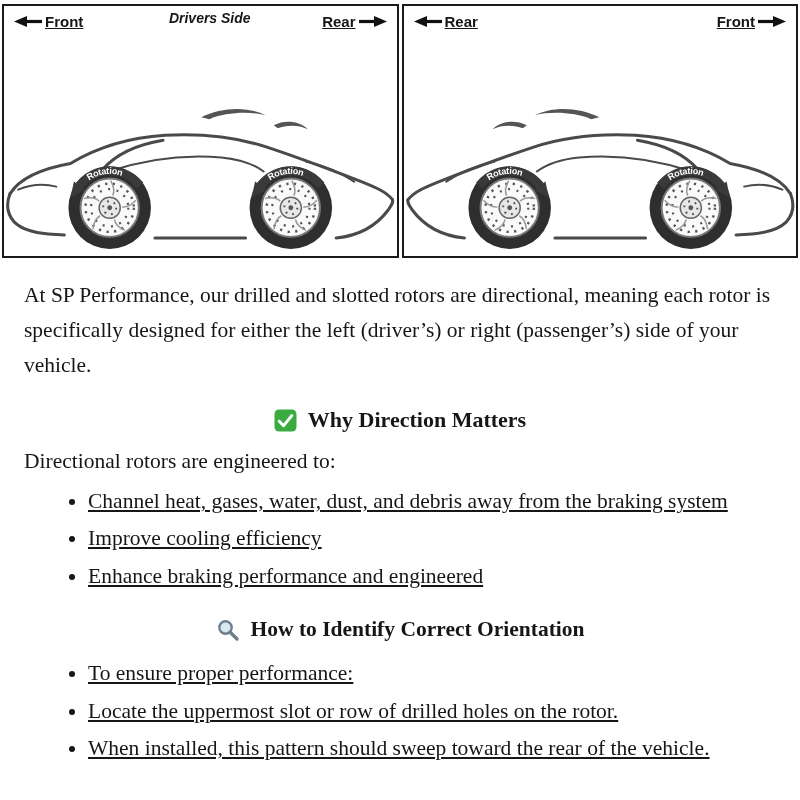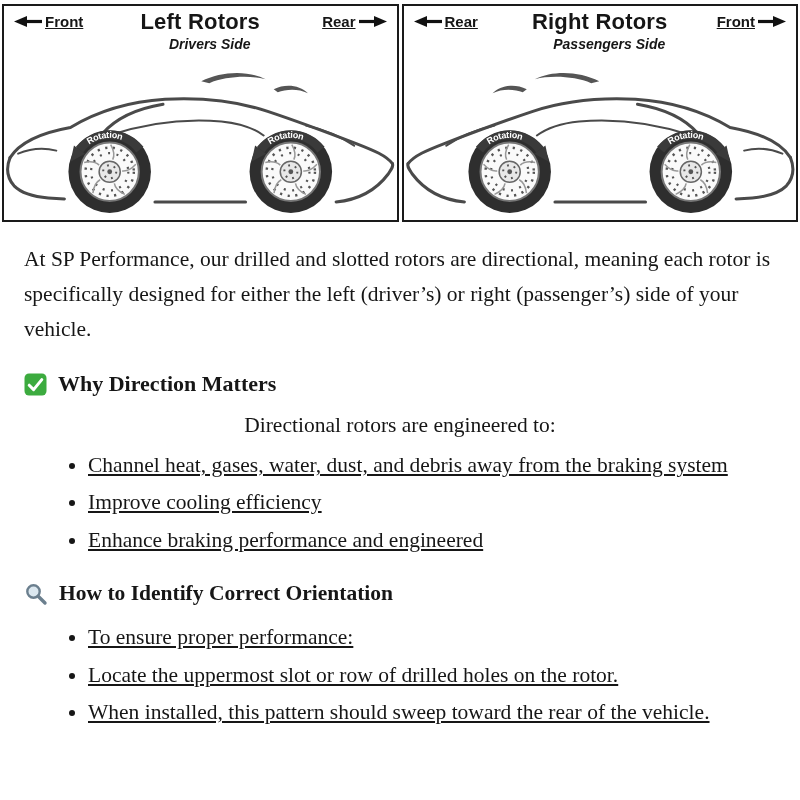--- a/index.html
+++ b/index.html
@@ -1,34 +1,34 @@
 <!DOCTYPE html>
 <html><head>
 <meta charset="utf-8">
 <style>
   html,body { margin:0; padding:0; background:#ffffff; color:#161616; }
   body { width:800px; font-family:"Liberation Serif", serif; }
 
   
   .diagram { display:flex; gap:3px; padding:4px 2px 0 2px; }
-  .panel { flex:1; border:2px solid #1a1a1a; position:relative; height:218px; box-sizing:border-box; background:#fff; overflow:hidden; }
+  .panel { flex:1; border:2px solid #1a1a1a; position:relative; height:254px; box-sizing:border-box; background:#fff; overflow:hidden; }
   .panel-header { position:absolute; top:0; left:0; right:0; display:flex; justify-content:space-between; padding:7px 10px 0 10px; z-index:3; }
   .dir { display:flex; align-items:center; gap:3px; font-family:"Liberation Sans", sans-serif; font-weight:bold; font-size:15px; text-decoration:underline; }
   .dir svg { fill:#111; }
   .panel-titles { position:absolute; top:3px; left:0; right:0; text-align:center; z-index:2; font-family:"Liberation Sans", sans-serif; }
   .panel-title { font-weight:bold; font-size:22px; letter-spacing:0.2px; }
   .panel-subtitle { font-weight:bold; font-style:italic; font-size:14px; margin-top:1px;margin-left:19px; }
   .car-svg { position:absolute; bottom:-2px; left:0; width:100%; }
 
   
   .content { padding:12px 24px 14px 24px; }
   .intro { font-size:21.5px; line-height:1.63; margin:8px 0 20px 0; }
-  .section-heading { display:flex; align-items:center; gap:11px; font-size:22px; font-weight:bold; margin:24px 0 14px 0; }
+  .section-heading { display:flex; align-items:center; gap:11px; font-size:22px; font-weight:bold; margin:24px 0 14px 0;justify-content:center; }
   .section-heading.regular { font-weight:bold; font-size:21.5px; }
-  .lead { font-size:21.5px; margin:16px 0 8px 0;text-align:center; }
+  .lead { font-size:21.5px; margin:16px 0 8px 0; }
   ul.bullets { margin:10px 0 22px 0; padding-left:64px;text-decoration:underline; }
   ul.bullets li { font-size:21.5px; line-height:1.6; margin:3px 0; }
   .icon-box { display:inline-flex; flex:none; }
 </style>
 </head>
 <body>
 
 <div class="diagram">
 
   <div class="panel">
@@ -42,21 +42,20 @@
       </span>
       <span class="dir">
         <span>Rear</span>
         <svg width="28" height="11" viewBox="0 0 28 11">
             <polygon points="28,5.5 15,0 15,11"></polygon>
             <rect x="0" y="3.9" width="16" height="3.2"></rect>
           </svg>
       </span>
     </div>
     <div class="panel-titles">
-      <div class="panel-title">Left Rotors</div>
       <div class="panel-subtitle">Drivers Side</div>
     </div>
     <svg class="car-svg" viewBox="0 0 390 168">
       <g fill="none" stroke="#4a4a4a" stroke-width="3" stroke-linecap="round">
         <path d="M 6 104 C 16 88 38 79 66 74 C 96 56 128 48 160 46 C 198 44 232 48 262 58 C 292 68 324 80 350 90 C 368 97 380 102 386 110"></path>
         <path d="M 98 80 C 112 64 134 55 158 51"></path>
         <path d="M 104 82 C 140 70 180 65 216 68 C 236 70 250 76 258 82" stroke-width="2"></path>
         <path d="M 6 104 C 2 114 3 124 10 132 C 18 140 32 143 44 144 L 60 145"></path>
         <path d="M 150 148 L 240 148"></path>
         <path d="M 330 148 C 352 146 370 136 382 120 C 386 114 387 112 386 110"></path>
@@ -123,24 +122,20 @@
         <span>Rear</span>
       </span>
       <span class="dir">
         <span>Front</span>
         <svg width="28" height="11" viewBox="0 0 28 11">
             <polygon points="28,5.5 15,0 15,11"></polygon>
             <rect x="0" y="3.9" width="16" height="3.2"></rect>
           </svg>
       </span>
     </div>
-    <div class="panel-titles">
-      <div class="panel-title">Right Rotors</div>
-      <div class="panel-subtitle">Passengers Side</div>
-    </div>
     <svg class="car-svg" viewBox="0 0 390 168">
       <g transform="translate(390,0) scale(-1,1)">
         <g fill="none" stroke="#4a4a4a" stroke-width="3" stroke-linecap="round">
           <path d="M 6 104 C 16 88 38 79 66 74 C 96 56 128 48 160 46 C 198 44 232 48 262 58 C 292 68 324 80 350 90 C 368 97 380 102 386 110"></path>
           <path d="M 98 80 C 112 64 134 55 158 51"></path>
           <path d="M 104 82 C 140 70 180 65 216 68 C 236 70 250 76 258 82" stroke-width="2"></path>
           <path d="M 6 104 C 2 114 3 124 10 132 C 18 140 32 143 44 144 L 60 145"></path>
           <path d="M 150 148 L 240 148"></path>
           <path d="M 330 148 C 352 146 370 136 382 120 C 386 114 387 112 386 110"></path>
           <path d="M 14 100 C 26 95 40 94 52 97" stroke-width="2"></path>

